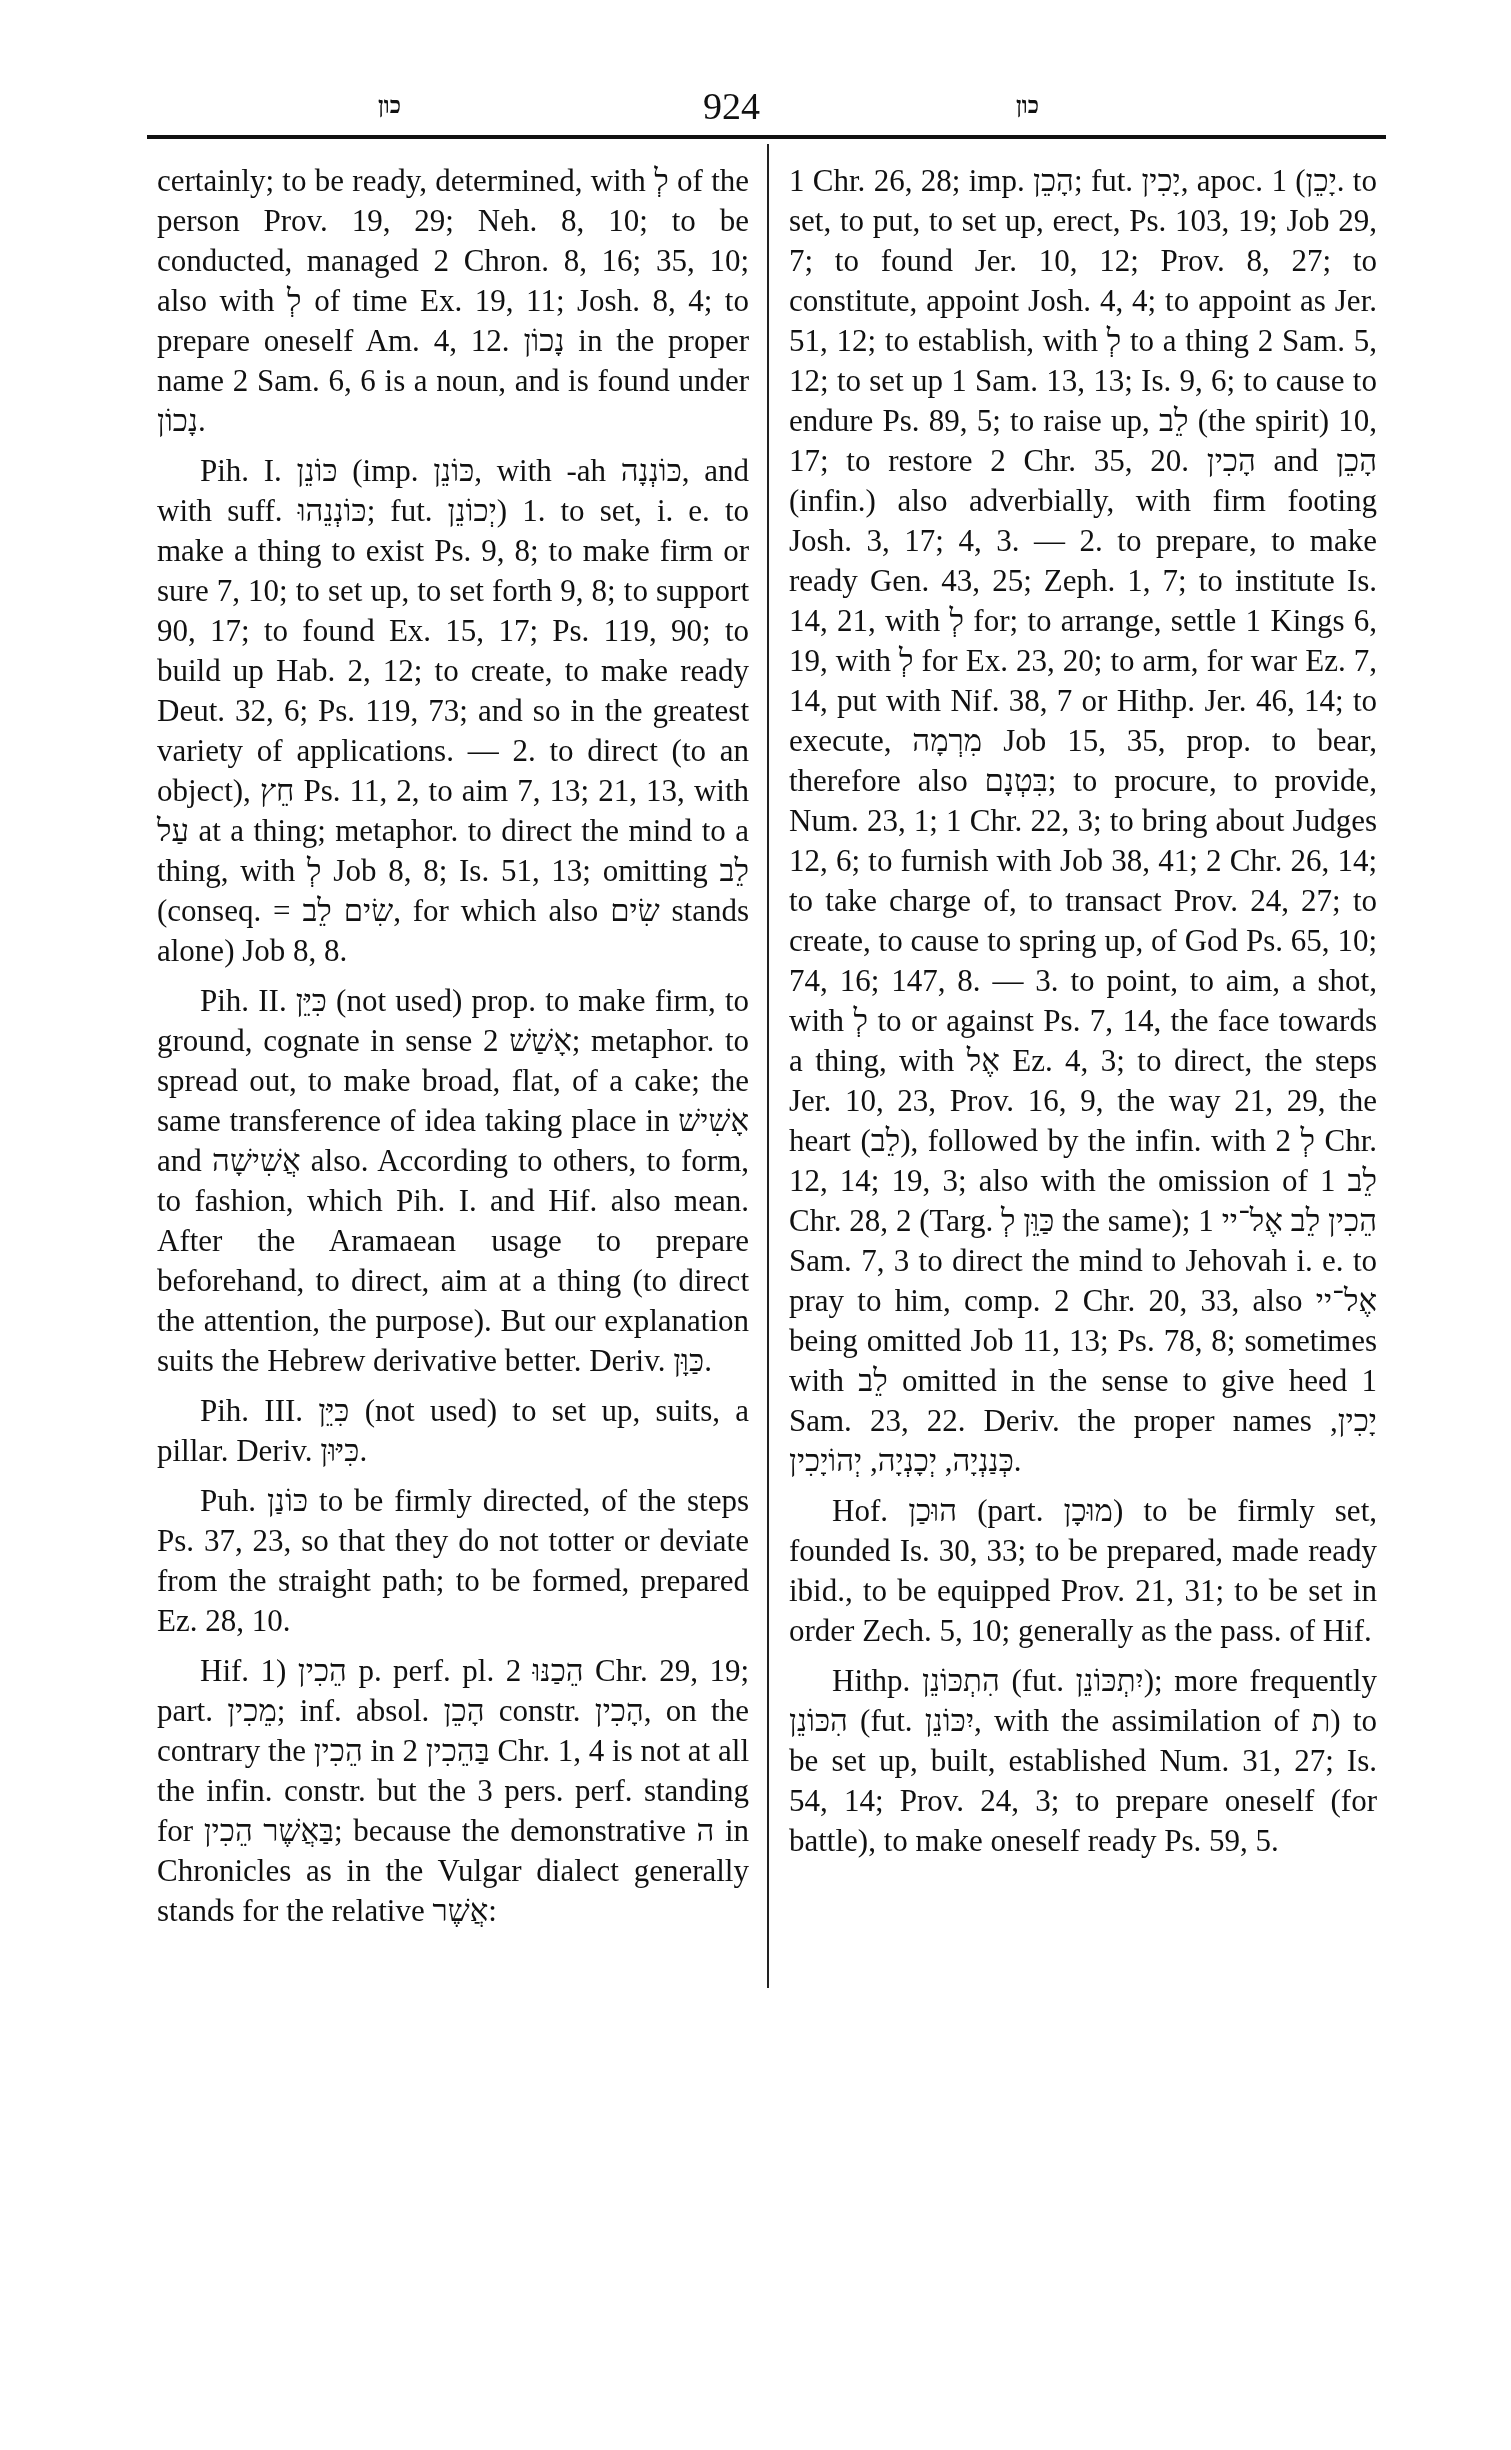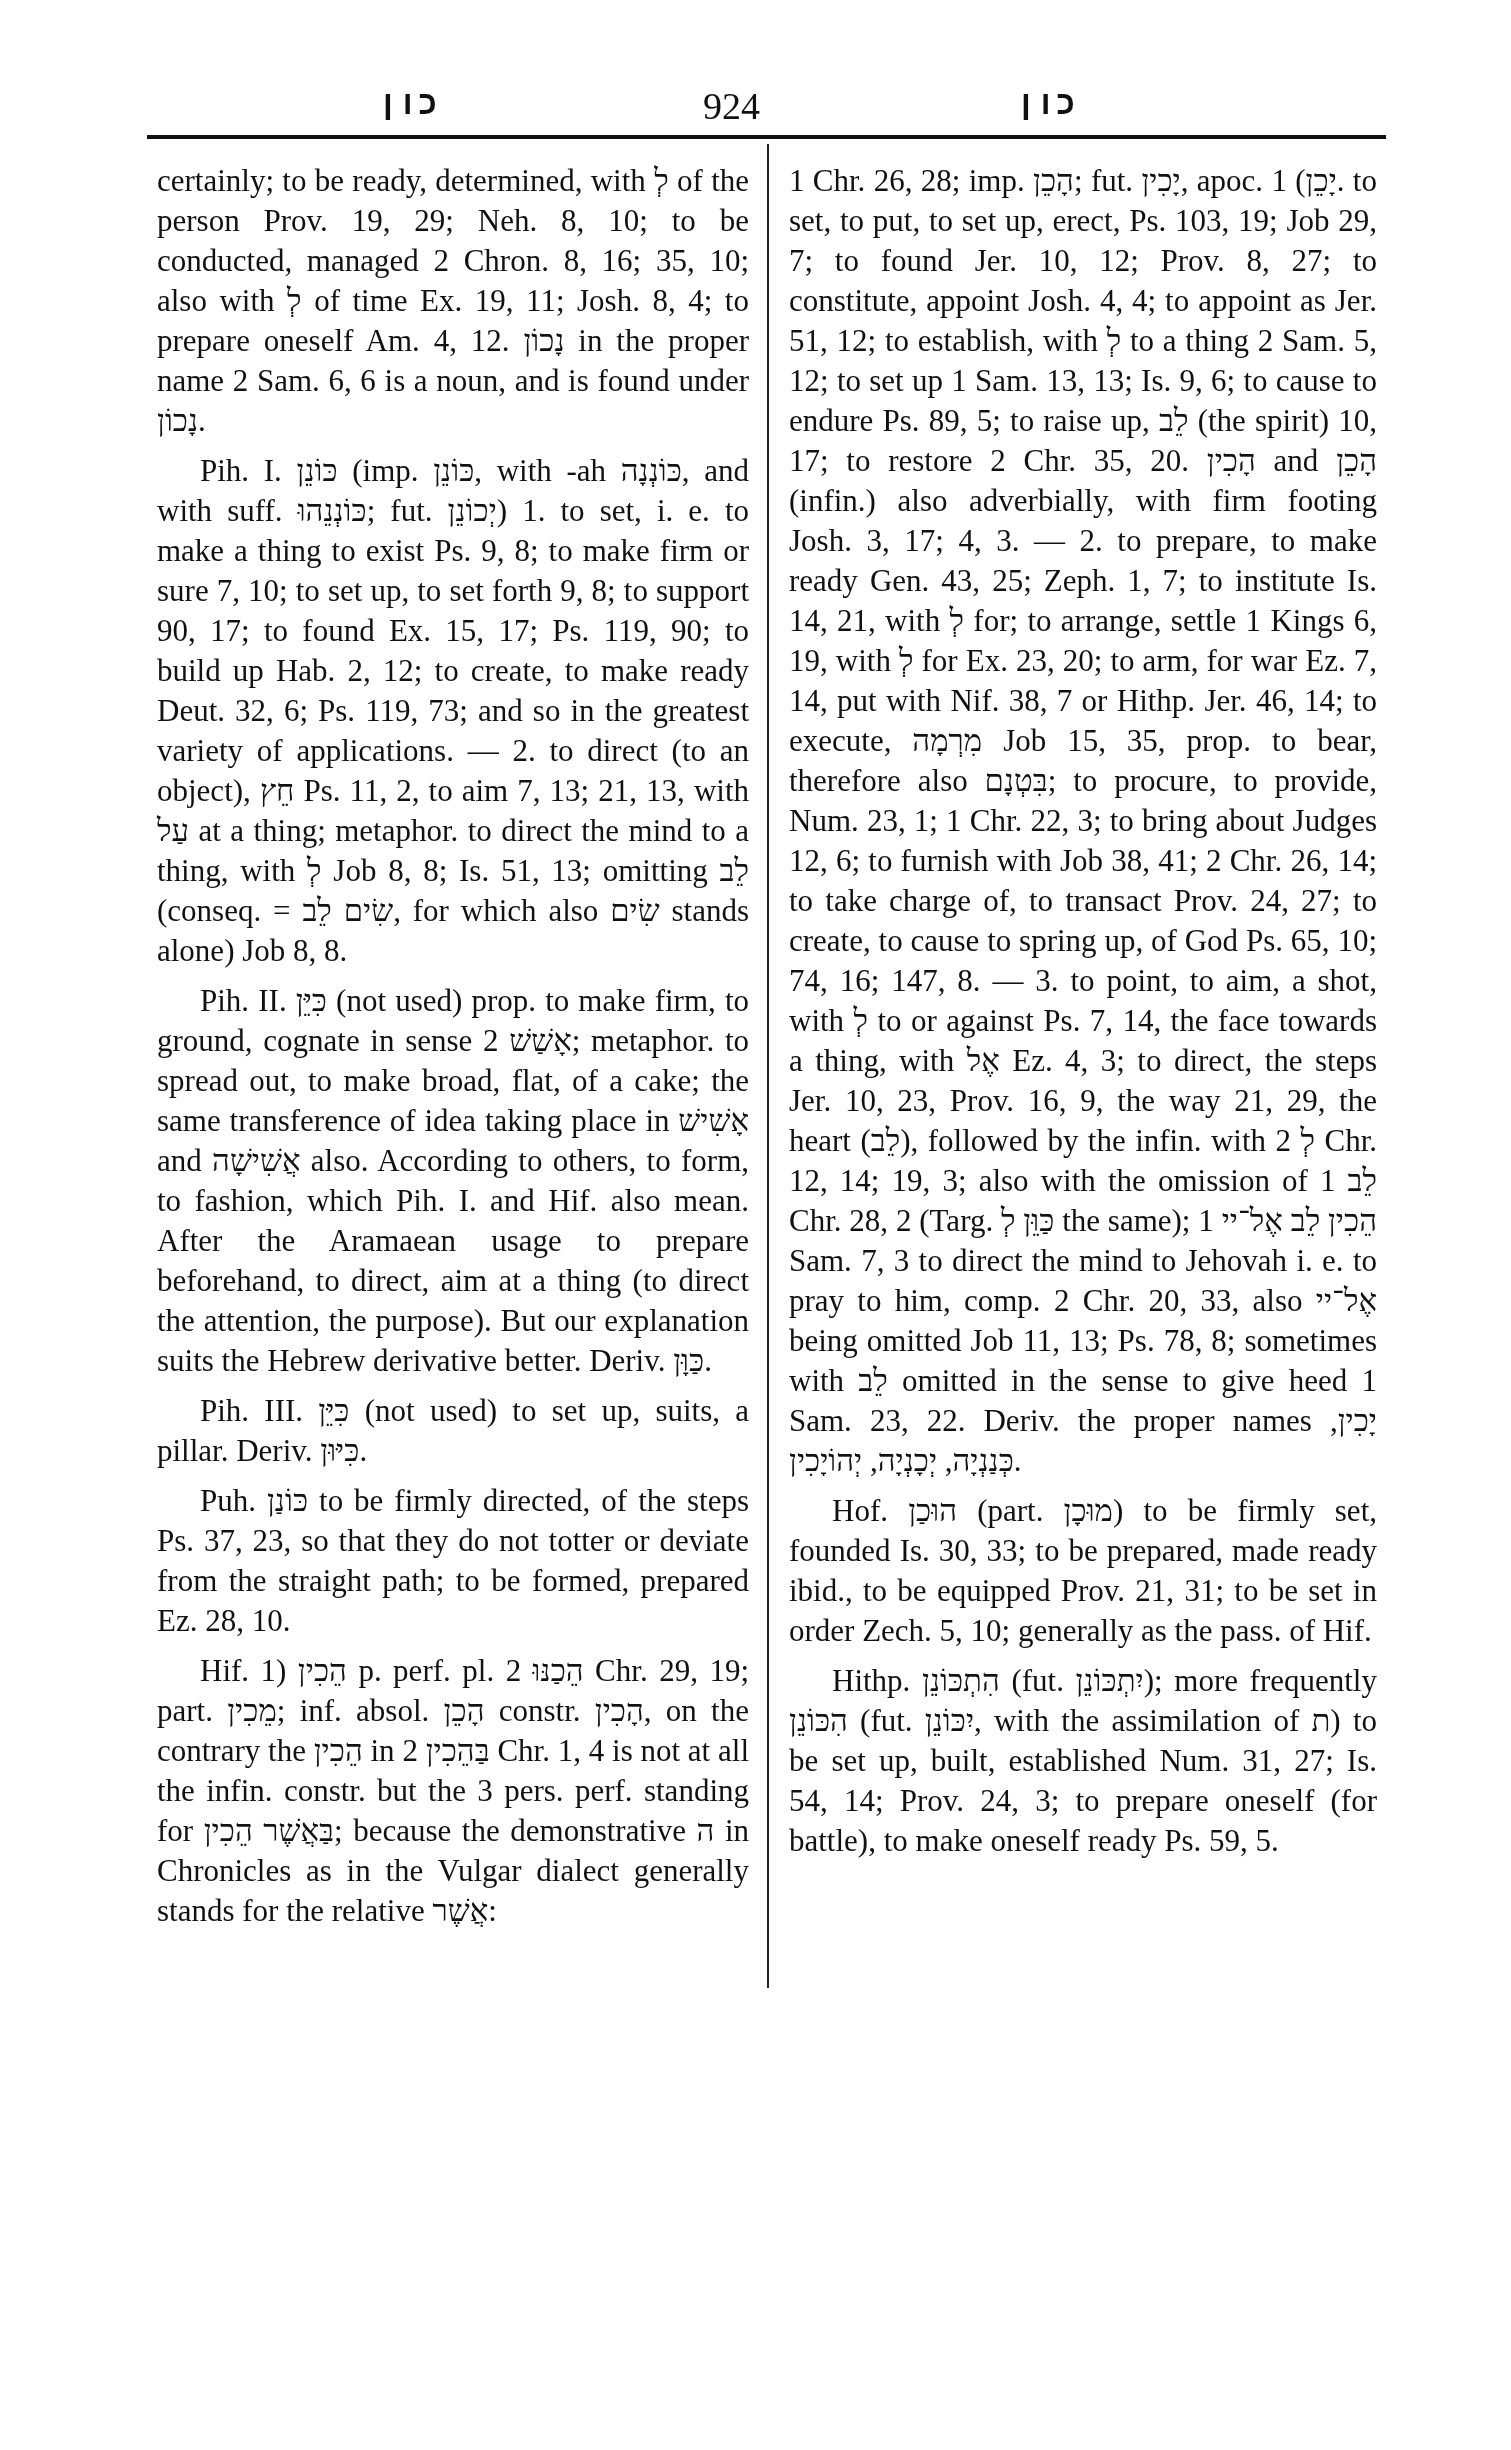--- a/index.html
+++ b/index.html
@@ -10,21 +10,21 @@
     .hdr-num { left:703px; font-weight:normal; font-size:38px; font-family:"Liberation Serif",serif; }
     .hdr-right { left:1016px; }
     .rule { position:absolute; left:147px; top:135px; width:1239px; height:3.6px; background:#111; }
     .divider { position:absolute; left:767px; top:144px; width:1.8px; height:1844px; background:#222; }
     .col { position:absolute; top:151px; width:612px; font-size:31px; line-height:40px; text-align:justify; font-family:"Liberation Serif",serif; }
     .col-left { left:147px; }
     .col-right { left:779px; width:608px; }
     .col p { margin:10px; }
     .col p.ind { text-indent:43px; margin-top:9px; }
     .col p.cont { text-indent:0; }
-    .he { font-family:Liberation Mono, monospace; font-size:33px; direction:rtl; unicode-bidi:isolate; }
+    .he { font-family:Liberation Serif, serif; font-size:23px; direction:rtl; unicode-bidi:isolate; }
   </style>
 </head>
 <body>
 
 <div class="page">
   <div class="hdr hdr-left he">כון</div>
   <div class="hdr hdr-num">924</div>
   <div class="hdr hdr-right he">כון</div>
   <div class="rule"></div>
   <div class="divider"></div>

